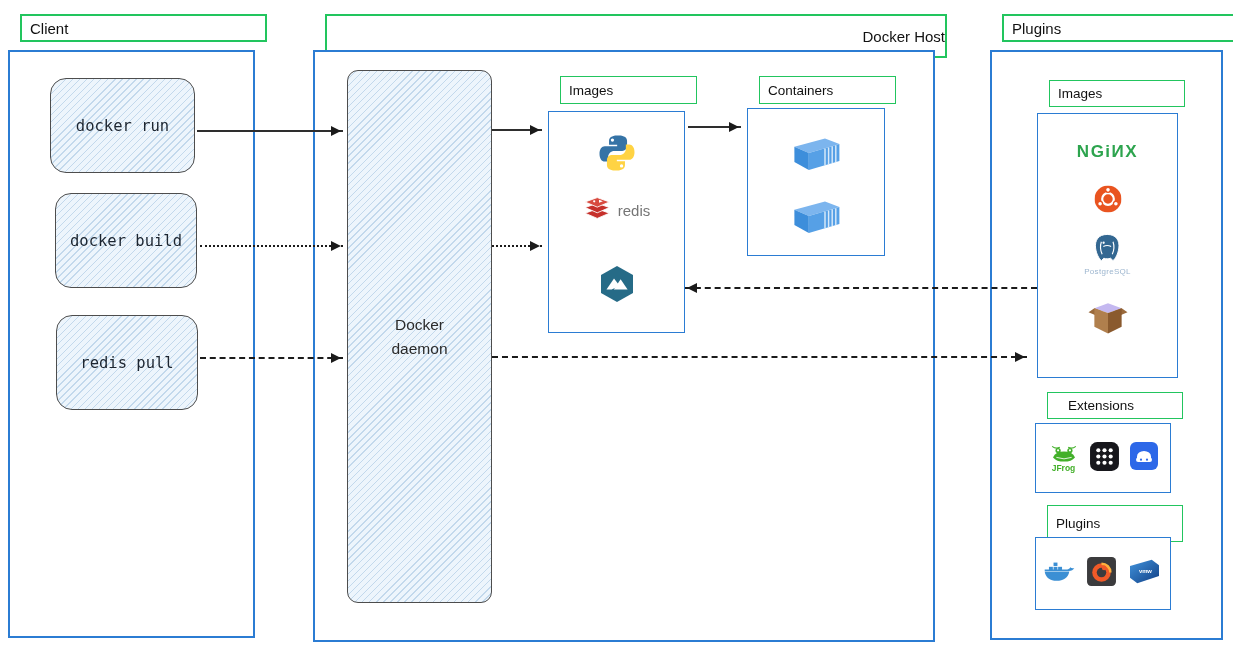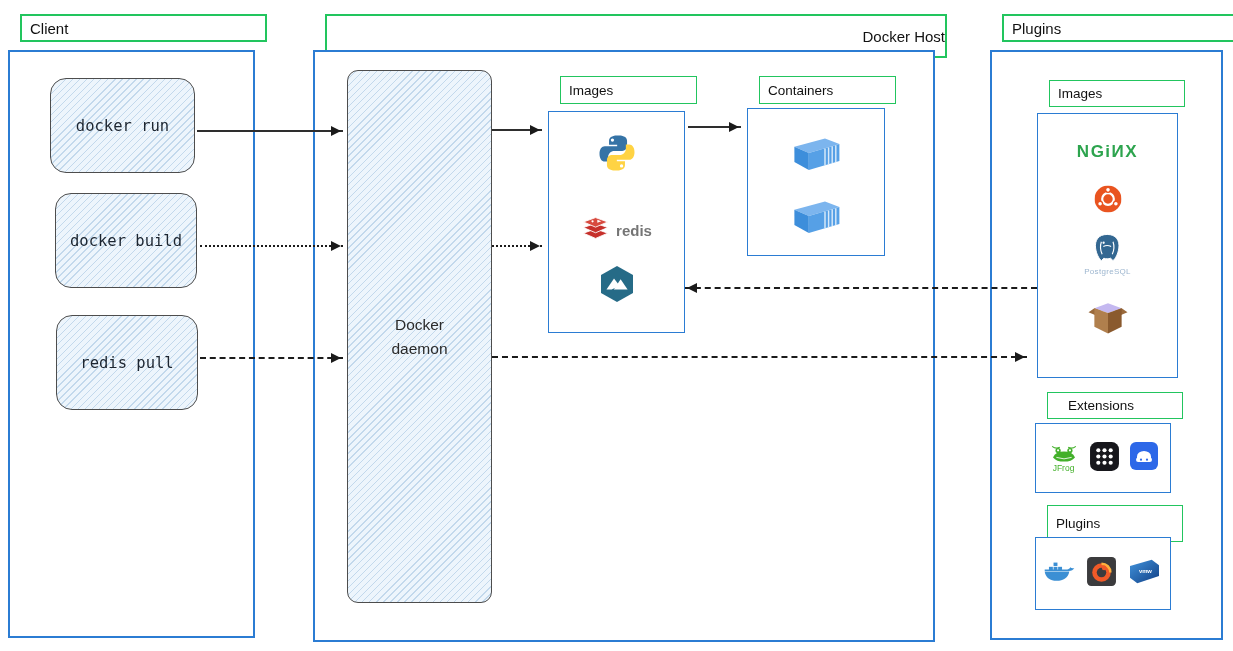--- a/index.html
+++ b/index.html
@@ -24,21 +24,21 @@
        border:5px solid transparent;border-left:10px solid #1b1b1b;}
   .arrow.head-l::before{content:"";position:absolute;left:-3px;top:-6.5px;width:0;height:0;
        border:5px solid transparent;border-right:10px solid #1b1b1b;}
   .icon{position:absolute;left:50%;transform:translate(-50%,-50%);display:flex;
         align-items:center;justify-content:center;flex-direction:column;}
   .icon-row{flex-direction:row;gap:6px;}
   .redisrow{display:flex;align-items:center;gap:7px;}
   .redislabel{font-size:15px;color:#757575;}
   .nginxword{font-size:17px;font-weight:bold;color:#2da44e;letter-spacing:1.5px;}
   .pglabel{font-size:8px;color:#9db6cf;margin-top:1px;letter-spacing:.3px;}
-  .jfroglabel{font-size:8.5px;font-weight:normal;color:#43b02a;margin-top:-2px;}
+  .jfroglabel{font-size:8.5px;font-weight:bold;color:#43b02a;margin-top:-2px;}
   .iconflex{position:absolute;display:flex;align-items:center;justify-content:center;}
 </style>
 </head>
 <body>
 
 <div class="canvas">
 
   <div class="titlebox" style="left:8px;top:14px;width:247px;height:28px;">
     <span>Client</span>
   </div>
@@ -68,21 +68,21 @@
   </div>
   <div class="frame subframe" style="left:548px;top:111px;width:137px;height:222px;">
     <div class="icon" style="top:41px;">
       <svg width="42" height="42" viewBox="0 0 48 48">
         <path fill="#3573a6" d="M23.9 4c-6 0-9 2.7-9 6v4.6h9.3v1.8H10.1C6.4 16.4 4 19.9 4 25c0 5.1 2.4 8.7 6.1 8.7h3.8v-5.2c0-3.8 3.2-6.9 7-6.9h9c3.1 0 5.6-2.5 5.6-5.6V10c0-3.3-3-6-9.2-6z"></path>
         <circle fill="#fff" cx="18.8" cy="9.2" r="1.9"></circle>
         <path fill="#ffd343" d="M24.1 44c6 0 9-2.7 9-6v-4.6h-9.3v-1.8h14.1c3.7 0 6.1-3.5 6.1-8.6 0-5.1-2.4-8.7-6.1-8.7h-3.8v5.2c0 3.8-3.2 6.9-7 6.9h-9c-3.1 0-5.6 2.5-5.6 5.6V38c0 3.3 3 6 9.2 6z"></path>
         <circle fill="#fff" cx="29.2" cy="38.8" r="1.9"></circle>
       </svg>
     </div>
-    <div class="icon" style="top:118px;font-weight:bold;">
+    <div class="icon" style="top:98px;">
       <div class="redisrow">
         <span>
           <svg width="28" height="26" viewBox="0 0 32 30">
             <polygon fill="#c6302b" stroke="#fff" stroke-width="1" points="16,16 30,21 16,27 2,21"></polygon>
             <polygon fill="#c6302b" stroke="#fff" stroke-width="1" points="16,9.5 30,14.5 16,20.5 2,14.5"></polygon>
             <polygon fill="#d84a3f" stroke="#fff" stroke-width="1" points="16,3 30,8 16,14 2,8"></polygon>
             <circle fill="#fff" cx="12.5" cy="7.3" r="1.3"></circle>
             <polygon fill="#fff" points="18,5.4 22.5,7.1 18,8.8"></polygon>
           </svg>
         </span>

